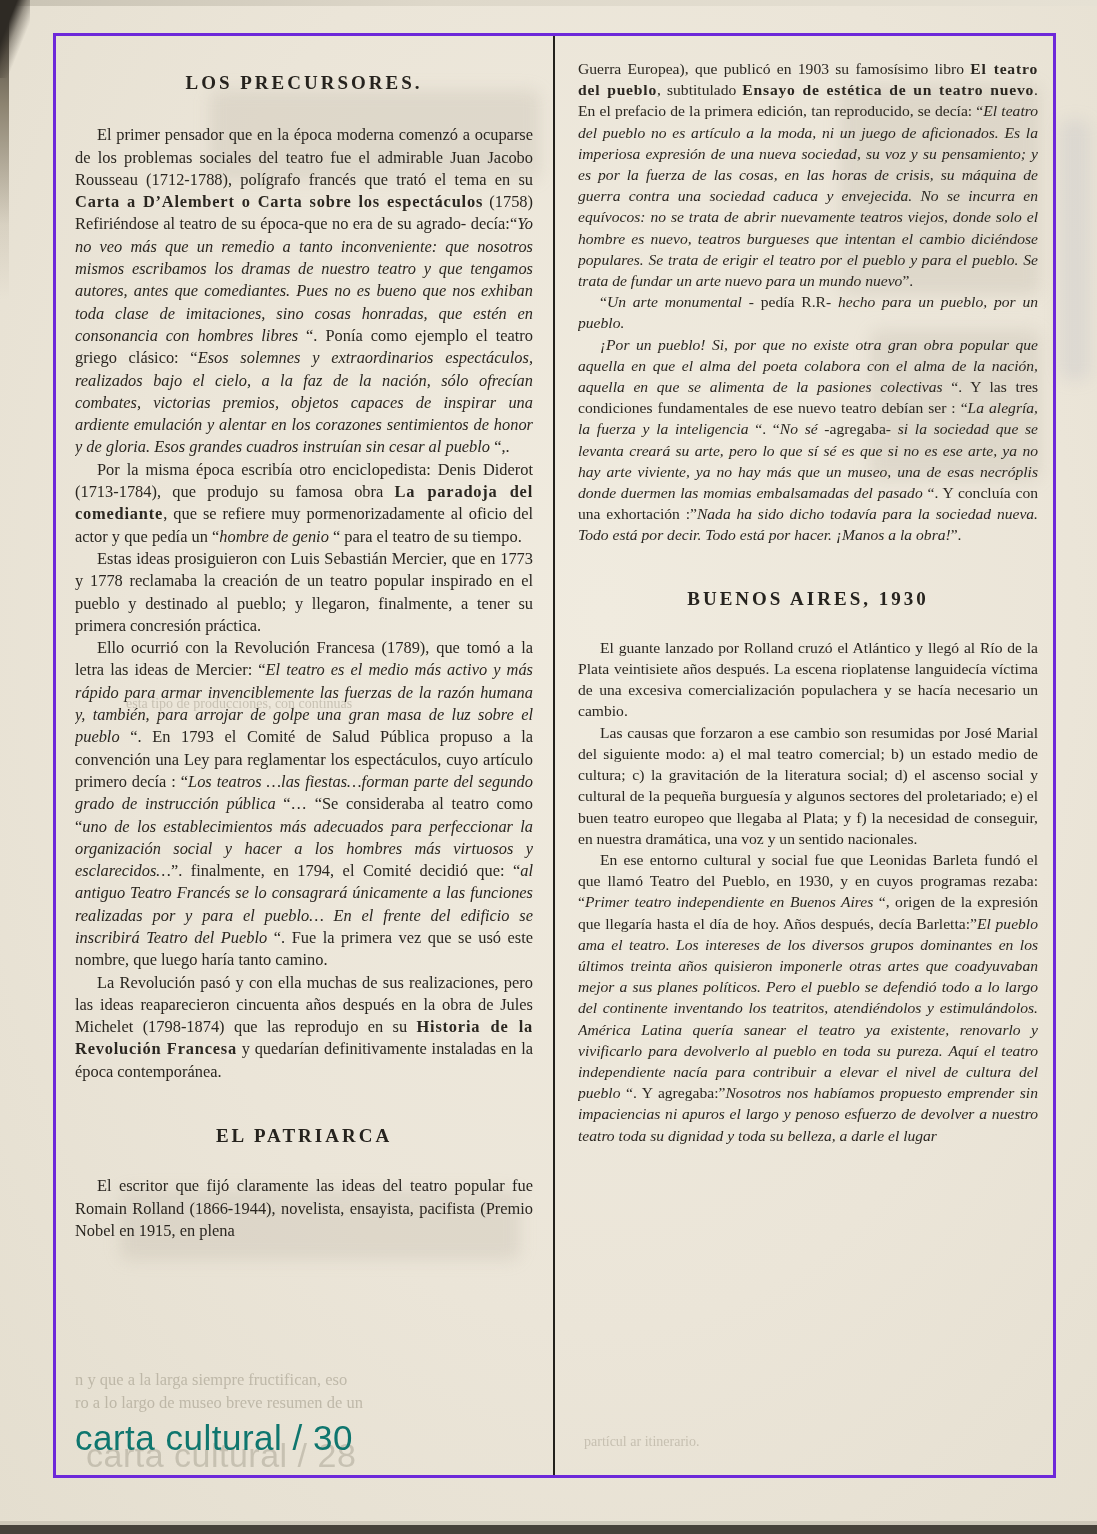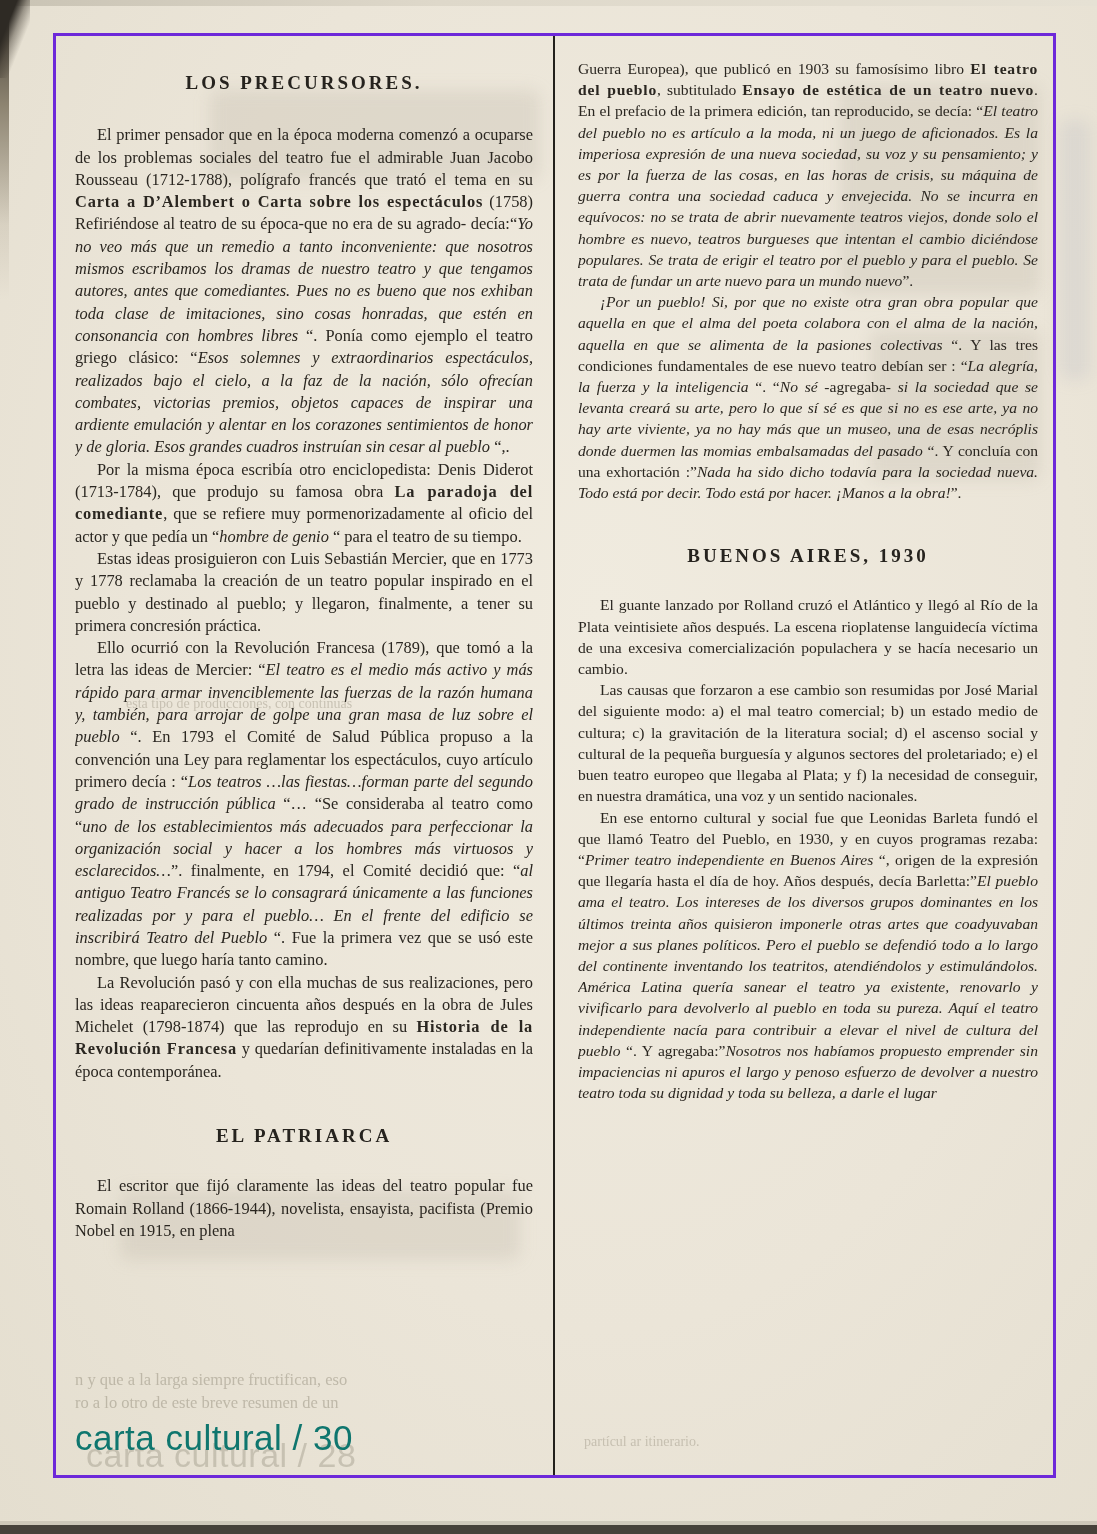--- a/index.html
+++ b/index.html
@@ -72,27 +72,28 @@
       <p class="para"><span>El primer pensador que en la época moderna comenzó a ocuparse de los problemas sociales del teatro fue el admirable Juan Jacobo Rousseau (1712-1788), polígrafo francés que trató el tema en su </span><span class="b">Carta a D’Alembert o Carta sobre los espectáculos</span><span> (1758) Refiriéndose al teatro de su época-que no era de su agrado- decía:“</span><span class="i">Yo no veo más que un remedio a tanto inconveniente: que nosotros mismos escribamos los dramas de nuestro teatro y que tengamos autores, antes que comediantes. Pues no es bueno que nos exhiban toda clase de imitaciones, sino cosas honradas, que estén en consonancia con hombres libres</span><span> “. Ponía como ejemplo el teatro griego clásico: “</span><span class="i">Esos solemnes y extraordinarios espectáculos, realizados bajo el cielo, a la faz de la nación, sólo ofrecían combates, victorias premios, objetos capaces de inspirar una ardiente emulación y alentar en los corazones sentimientos de honor y de gloria. Esos grandes cuadros instruían sin cesar al pueblo</span><span> “,.</span></p>
       <p class="para"><span>Por la misma época escribía otro enciclopedista: Denis Diderot (1713-1784), que produjo su famosa obra </span><span class="b">La paradoja del comediante</span><span>, que se refiere muy pormenorizadamente al oficio del actor y que pedía un “</span><span class="i">hombre de genio</span><span> “ para el teatro de su tiempo.</span></p>
       <p class="para"><span>Estas ideas prosiguieron con Luis Sebastián Mercier, que en 1773 y 1778 reclamaba la creación de un teatro popular inspirado en el pueblo y destinado al pueblo; y llegaron, finalmente, a tener su primera concresión práctica.</span></p>
       <p class="para"><span>Ello ocurrió con la Revolución Francesa (1789), que tomó a la letra las ideas de Mercier: “</span><span class="i">El teatro es el medio más activo y más rápido para armar invenciblemente las fuerzas de la razón humana y, también, para arrojar de golpe una gran masa de luz sobre el pueblo</span><span> “. En 1793 el Comité de Salud Pública propuso a la convención una Ley para reglamentar los espectáculos, cuyo artículo primero decía : “</span><span class="i">Los teatros …las fiestas…forman parte del segundo grado de instrucción pública</span><span> “… “Se consideraba al teatro como “</span><span class="i">uno de los establecimientos más adecuados para perfeccionar la organización social y hacer a los hombres más virtuosos y esclarecidos…</span><span>”. finalmente, en 1794, el Comité decidió que: “</span><span class="i">al antiguo Teatro Francés se lo consagrará únicamente a las funciones realizadas por y para el pueblo… En el frente del edificio se inscribirá Teatro del Pueblo</span><span> “. Fue la primera vez que se usó este nombre, que luego haría tanto camino.</span></p>
       <p class="para"><span>La Revolución pasó y con ella muchas de sus realizaciones, pero las ideas reaparecieron cincuenta años después en la obra de Jules Michelet (1798-1874) que las reprodujo en su </span><span class="b">Historia de la Revolución Francesa</span><span> y quedarían definitivamente instaladas en la época contemporánea.</span></p>
       <div class="heading">EL PATRIARCA</div>
       <p class="para"><span>El escritor que fijó claramente las ideas del teatro popular fue Romain Rolland (1866-1944), novelista, ensayista, pacifista (Premio Nobel en 1915, en plena</span></p>
     </div>
   <div class="col col-right" id="col-right">
       <p class="para" style="text-indent: 0px;"><span>Guerra Europea), que publicó en 1903 su famosísimo libro </span><span class="b">El teatro del pueblo</span><span>, subtitulado </span><span class="b">Ensayo de estética de un teatro nuevo</span><span>. En el prefacio de la primera edición, tan reproducido, se decía: “</span><span class="i">El teatro del pueblo no es artículo a la moda, ni un juego de aficionados. Es la imperiosa expresión de una nueva sociedad, su voz y su pensamiento; y es por la fuerza de las cosas, en las horas de crisis, su máquina de guerra contra una sociedad caduca y envejecida. No se incurra en equívocos: no se trata de abrir nuevamente teatros viejos, donde solo el hombre es nuevo, teatros burgueses que intentan el cambio diciéndose populares. Se trata de erigir el teatro por el pueblo y para el pueblo. Se trata de fundar un arte nuevo para un mundo nuevo</span><span>”.</span></p>
+      <p class="para"><span>“</span><span class="i">Un arte monumental</span><span> - pedía R.R- </span><span class="i">hecho para un pueblo, por un pueblo.</span></p>
       <p class="para"><span class="i">¡Por un pueblo! Si, por que no existe otra gran obra popular que aquella en que el alma del poeta colabora con el alma de la nación, aquella en que se alimenta de la pasiones colectivas</span><span> “. Y las tres condiciones fundamentales de ese nuevo teatro debían ser : “</span><span class="i">La alegría, la fuerza y la inteligencia</span><span> “. “</span><span class="i">No sé</span><span> -agregaba- </span><span class="i">si la sociedad que se levanta creará su arte, pero lo que sí sé es que si no es ese arte, ya no hay arte viviente, ya no hay más que un museo, una de esas necróplis donde duermen las momias embalsamadas del pasado</span><span> “. Y concluía con una exhortación :”</span><span class="i">Nada ha sido dicho todavía para la sociedad nueva. Todo está por decir. Todo está por hacer. ¡Manos a la obra!</span><span>”.</span></p>
       <div class="heading">BUENOS AIRES, 1930</div>
       <p class="para"><span>El guante lanzado por Rolland cruzó el Atlántico y llegó al Río de la Plata veintisiete años después. La escena rioplatense languidecía víctima de una excesiva comercialización populachera y se hacía necesario un cambio.</span></p>
       <p class="para"><span>Las causas que forzaron a ese cambio son resumidas por José Marial del siguiente modo: a) el mal teatro comercial; b) un estado medio de cultura; c) la gravitación de la literatura social; d) el ascenso social y cultural de la pequeña burguesía y algunos sectores del proletariado; e) el buen teatro europeo que llegaba al Plata; y f) la necesidad de conseguir, en nuestra dramática, una voz y un sentido nacionales.</span></p>
       <p class="para"><span>En ese entorno cultural y social fue que Leonidas Barleta fundó el que llamó Teatro del Pueblo, en 1930, y en cuyos programas rezaba: “</span><span class="i">Primer teatro independiente en Buenos Aires</span><span> “, origen de la expresión que llegaría hasta el día de hoy. Años después, decía Barletta:”</span><span class="i">El pueblo ama el teatro. Los intereses de los diversos grupos dominantes en los últimos treinta años quisieron imponerle otras artes que coadyuvaban mejor a sus planes políticos. Pero el pueblo se defendió todo a lo largo del continente inventando los teatritos, atendiéndolos y estimulándolos. América Latina quería sanear el teatro ya existente, renovarlo y vivificarlo para devolverlo al pueblo en toda su pureza. Aquí el teatro independiente nacía para contribuir a elevar el nivel de cultura del pueblo</span><span> “. Y agregaba:”</span><span class="i">Nosotros nos habíamos propuesto emprender sin impaciencias ni apuros el largo y penoso esfuerzo de devolver a nuestro teatro toda su dignidad y toda su belleza, a darle el lugar</span></p>
     </div>
 
   <div class="ghost ghost-line" style="left:19px;top:1334px;">n y que a la larga siempre fructifican, eso</div>
-  <div class="ghost ghost-line" style="left:19px;top:1357px;">ro a lo otro de este breve resumen de un</div>
+  <div class="ghost ghost-line" style="left:19px;top:1357px;">ro a lo largo de museo breve resumen de un</div>
   <div class="ghost ghost-footer" style="left:30px;top:1400px;">carta cultural / 28</div>
   <div class="ghost ghost-small" style="left:528px;top:1398px;">partícul ar itinerario.</div>
   <div class="ghost ghost-small" style="left:70px;top:660px;">esta tipo de producciones, con continuas</div>
 
   <div class="footer">carta cultural / 30</div>
 </div>
 
 </body></html>

